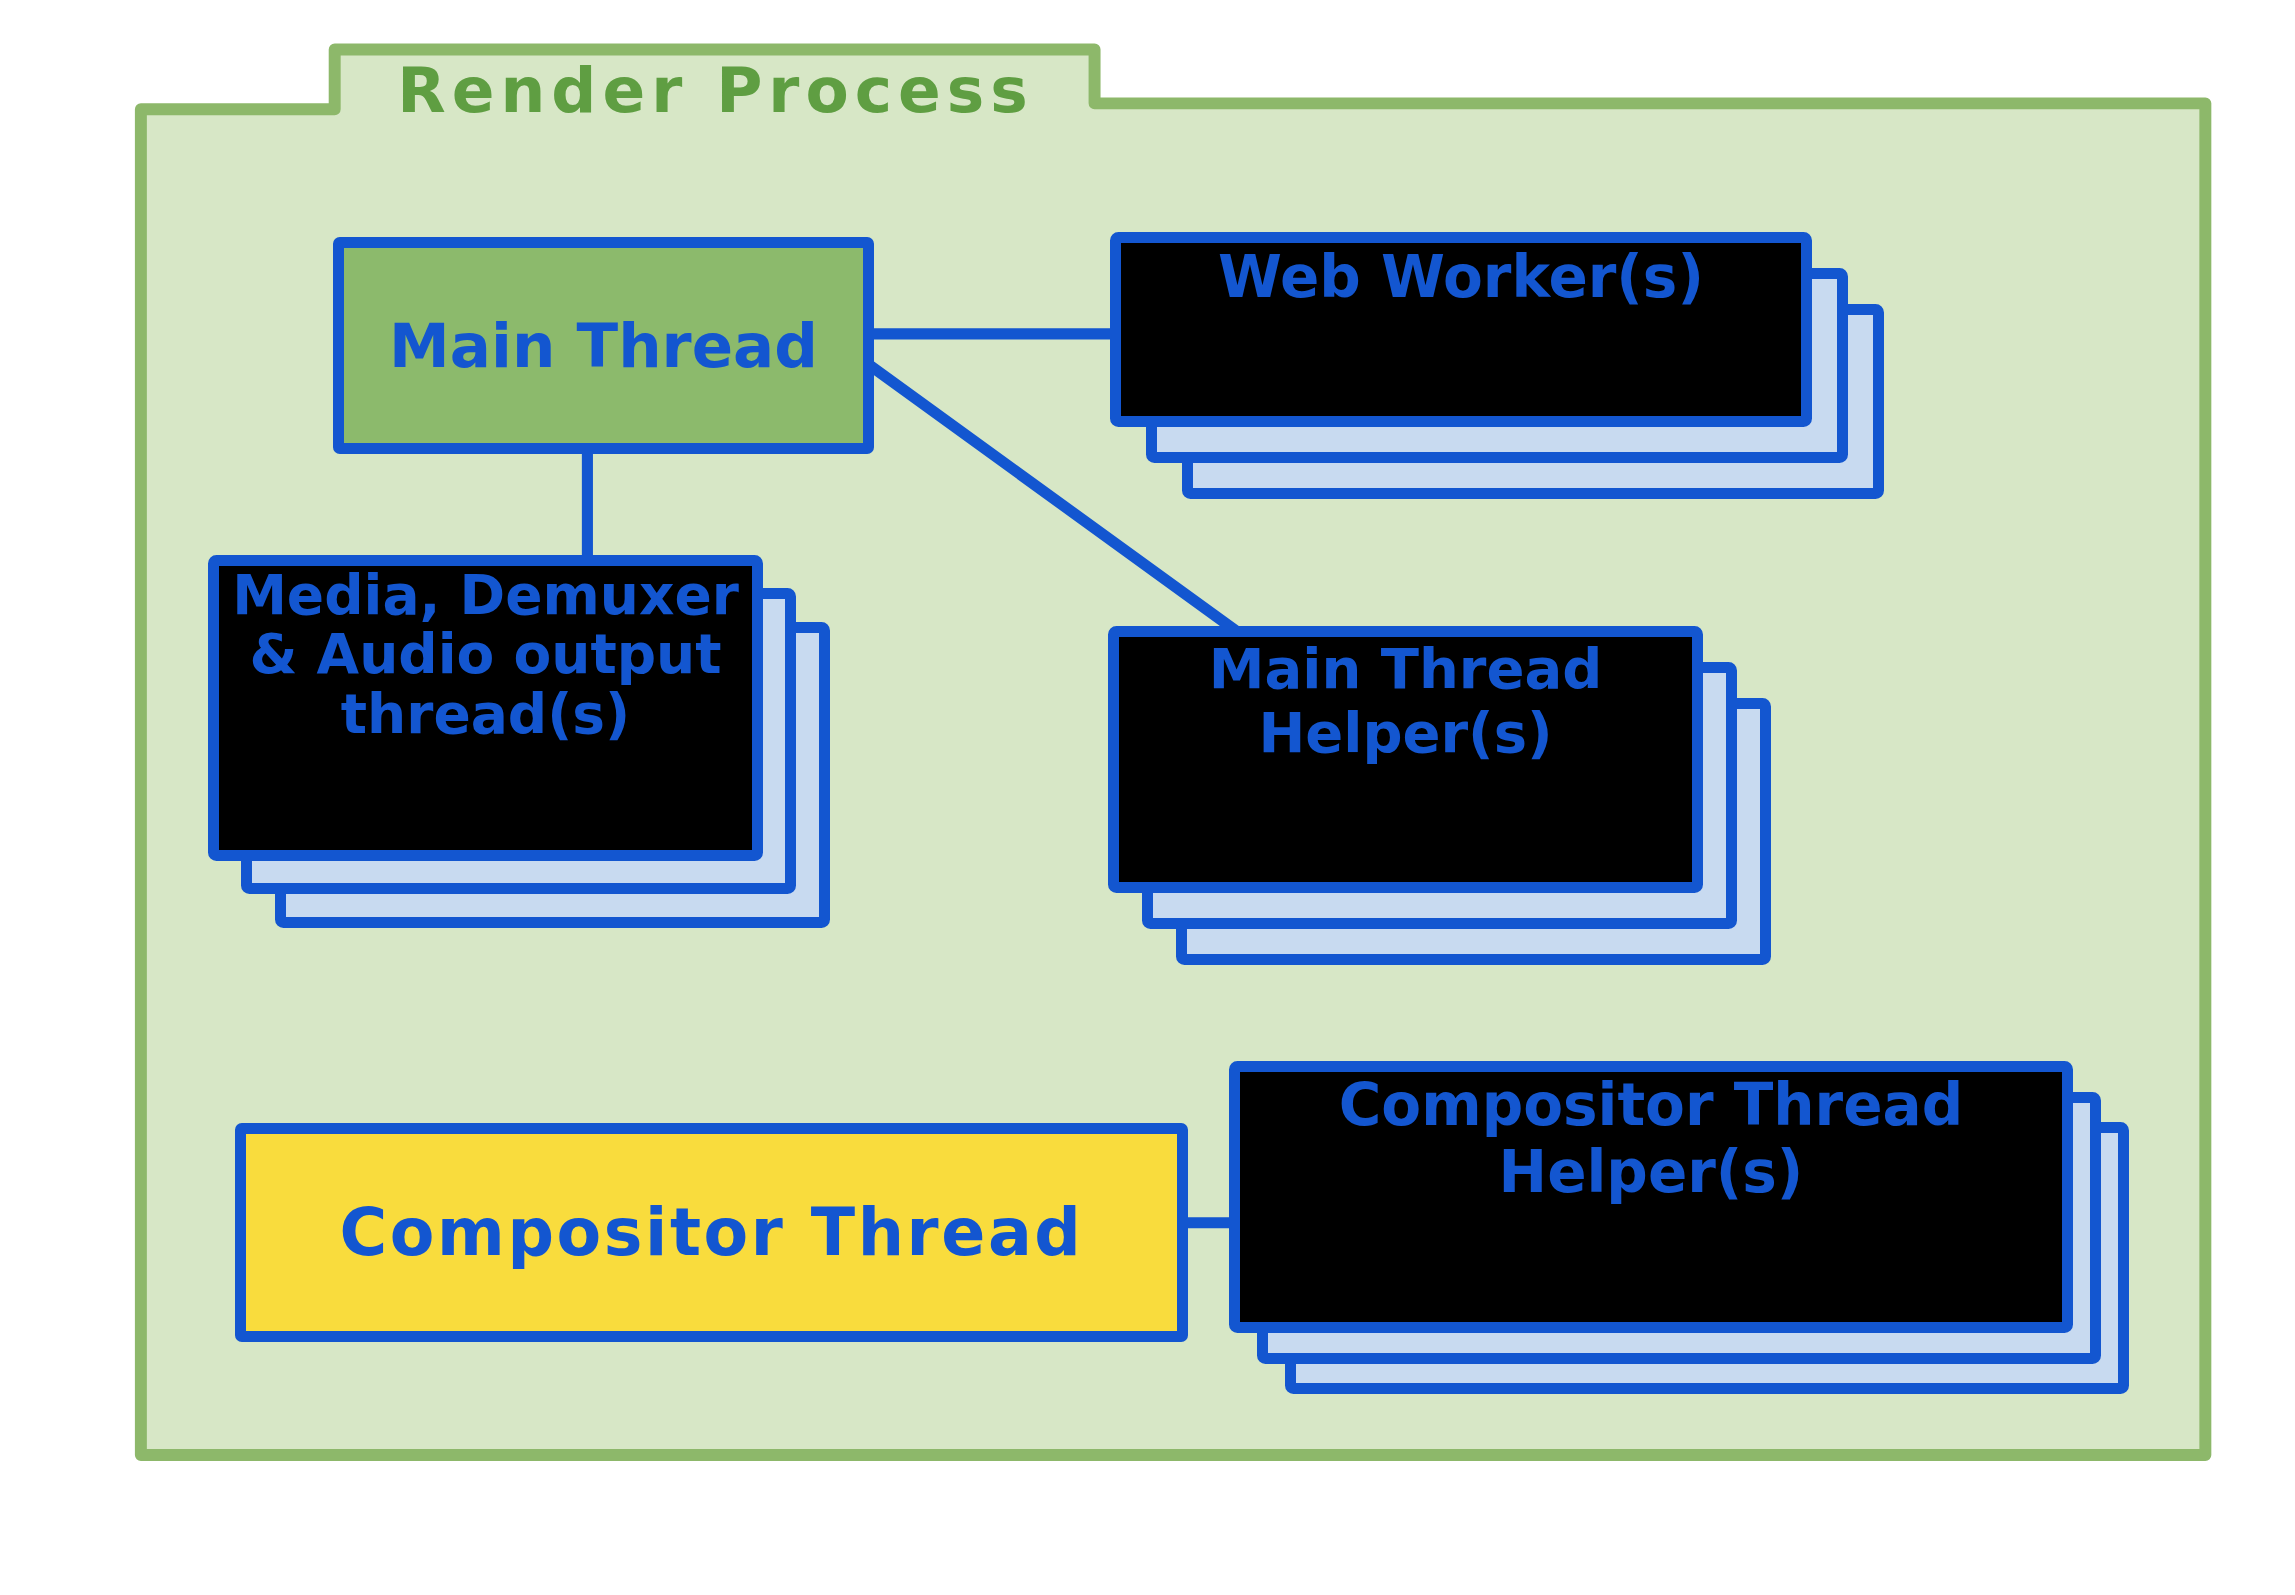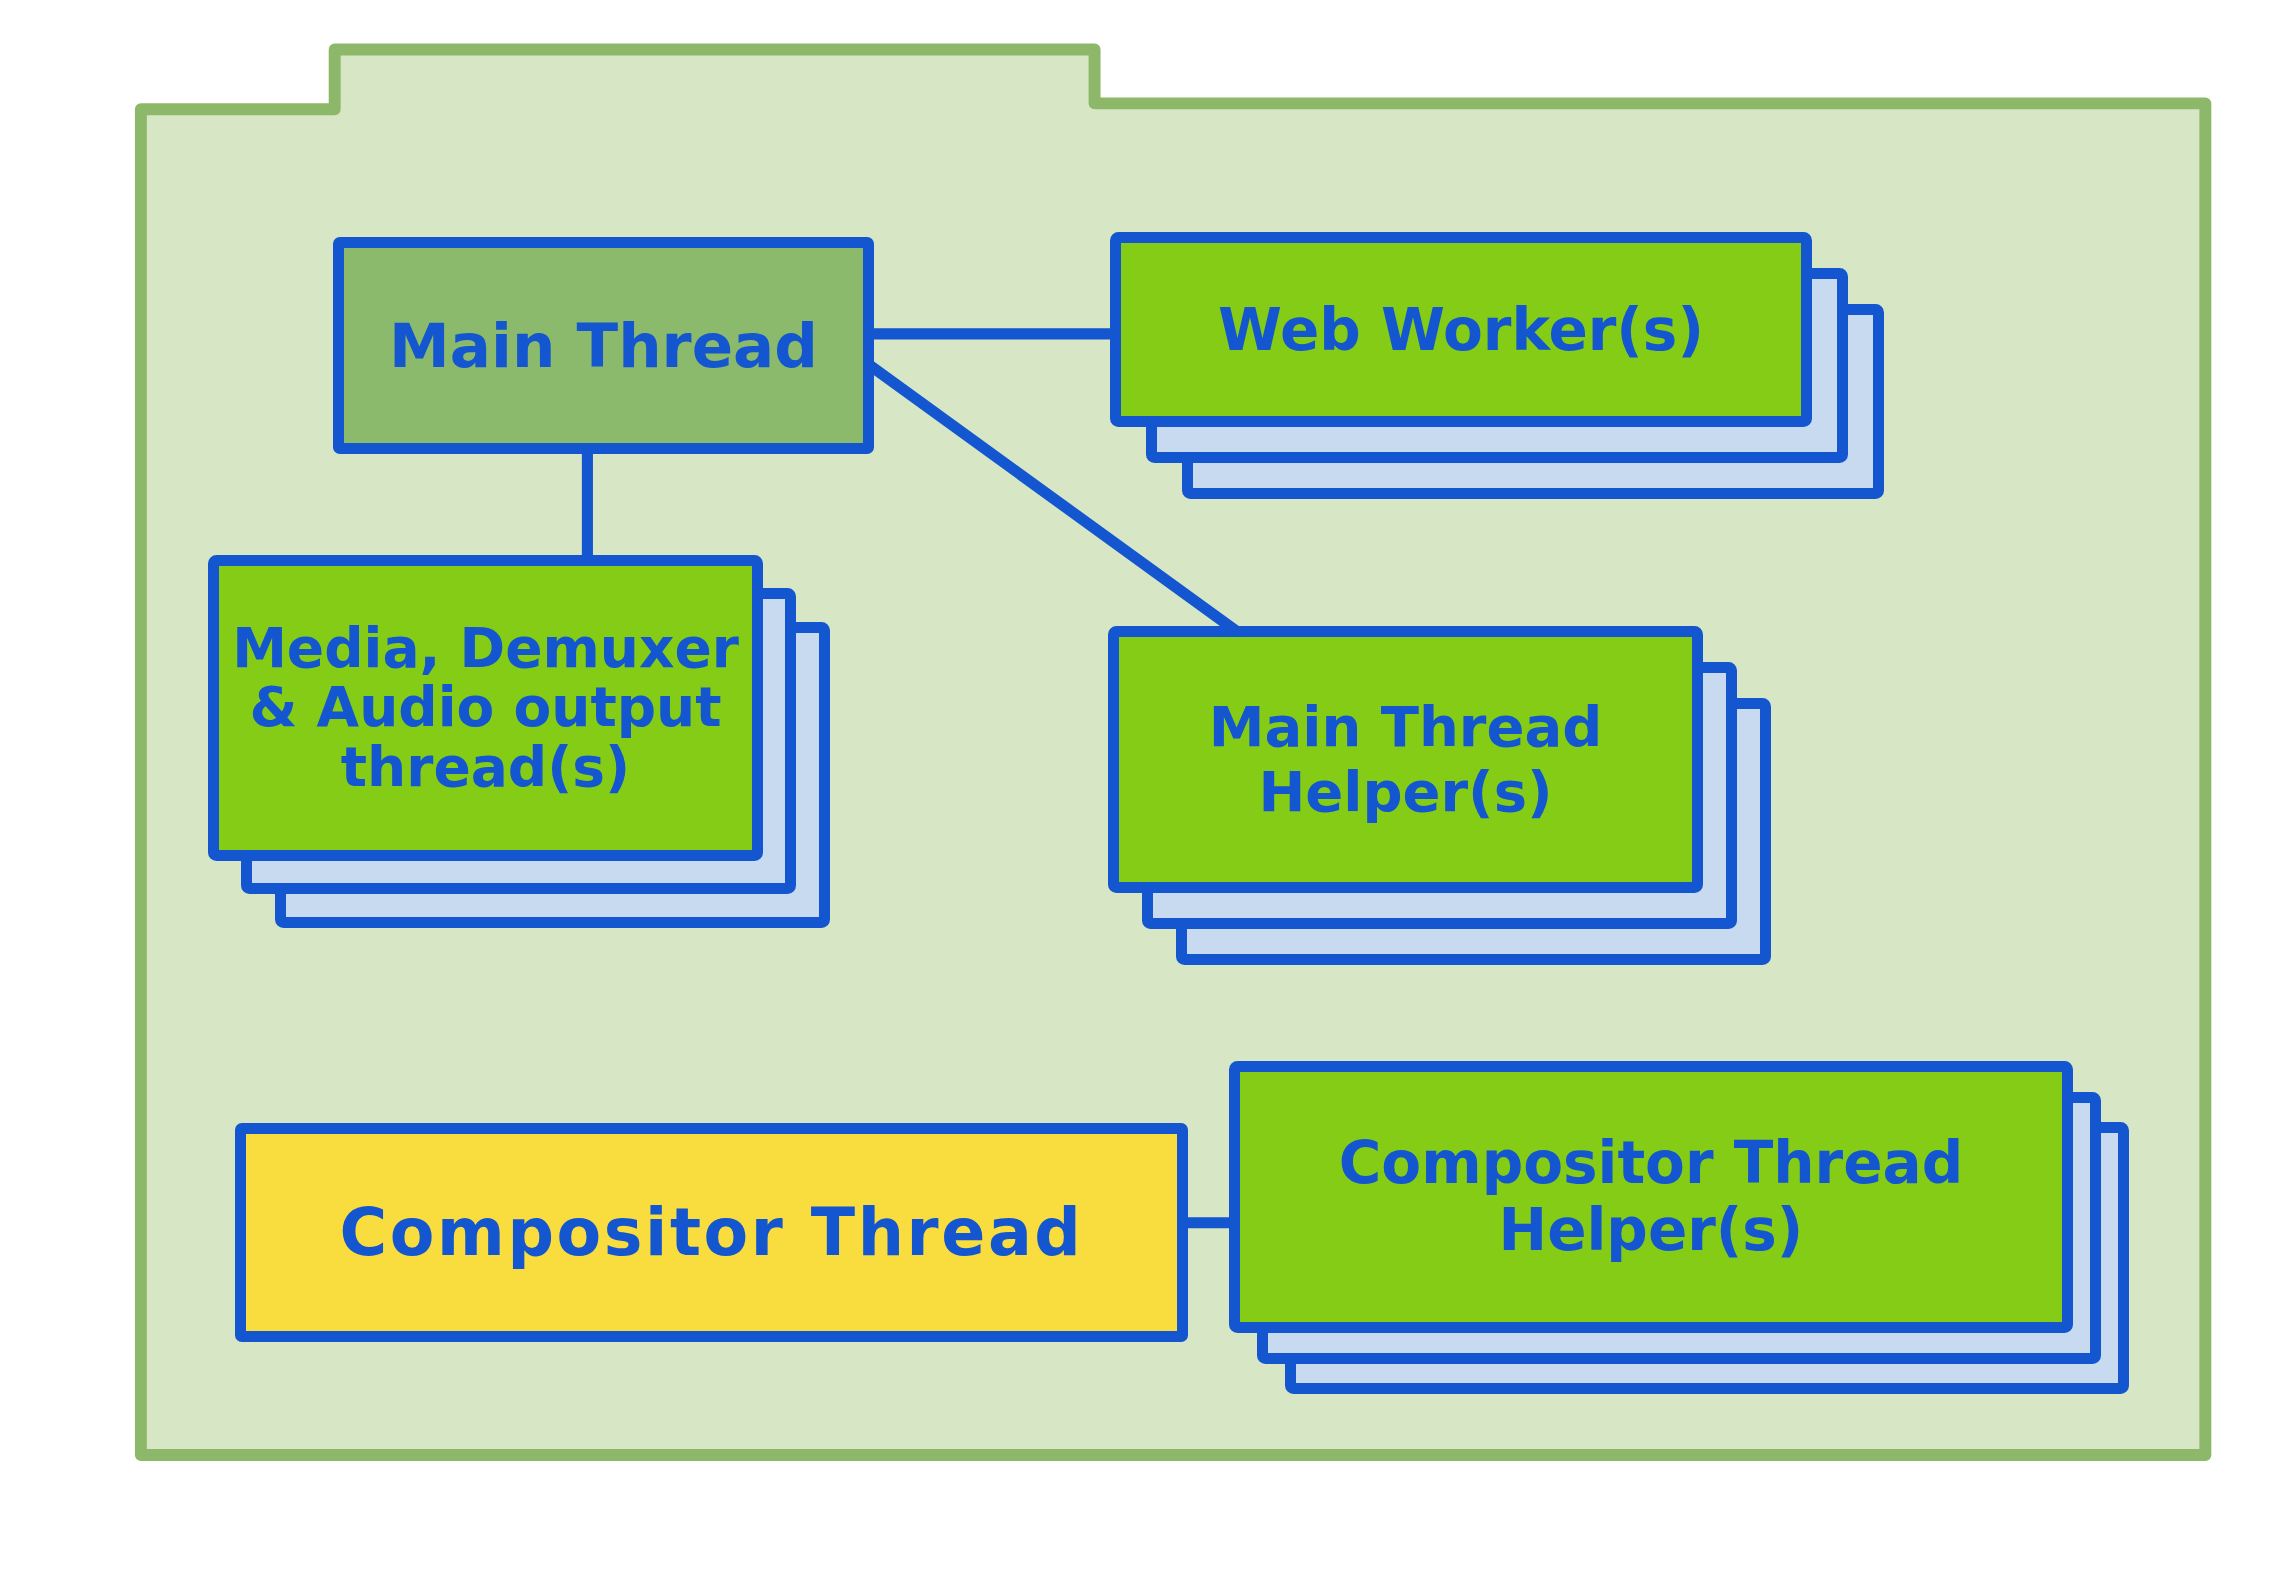--- a/index.html
+++ b/index.html
@@ -71,23 +71,22 @@
     position: absolute;
   }
   .card {
     position: absolute;
     box-sizing: border-box;
     border: 11px solid #1356d0;
     border-radius: 8.5px;
     background: #c8daf0;
   }
   .card.front {
-    background: #84cc16;
+    background: #000000;
     display: flex;
-    align-items: center;
     justify-content: center;
     text-align: center;
     color: #1356d0;
     font-weight: bold;
     white-space: pre-line;
   }
   
   .stack-web-workers { left: 1110px; top: 232px; width: 774px; height: 266px; }
   .stack-web-workers .card { width: 702px; height: 195px; }
   .stack-web-workers .c3 { left: 72px; top: 72px; }
@@ -118,20 +117,21 @@
 <div class="canvas">
 
   <svg class="layer-svg" viewBox="0 0 2688 1868" xmlns="http://www.w3.org/2000/svg">
     <path d="M 165 1704 L 165 128 L 392 128 L 392 58 L 1282 58 L 1282 121 L 2583 121 L 2583 1704 Z" fill="#d7e7c6" stroke="#8db86a" stroke-width="14" stroke-linejoin="round"></path>
     <line x1="1018" y1="391" x2="1310" y2="391" stroke="#1356d0" stroke-width="13" stroke-linecap="round"></line>
     <line x1="688" y1="526" x2="688" y2="662" stroke="#1356d0" stroke-width="13" stroke-linecap="round"></line>
     <line x1="1015" y1="425" x2="1452" y2="742" stroke="#1356d0" stroke-width="13" stroke-linecap="round"></line>
     <line x1="1386" y1="1432" x2="1448" y2="1432" stroke="#1356d0" stroke-width="13" stroke-linecap="round"></line>
   </svg>
 
+  <div class="folder-title">Render Process</div>
 
   <div class="node node-main-thread">
     <span>Main Thread</span>
   </div>
 
   <div class="stack stack-web-workers">
     <div class="card c3"></div>
     <div class="card c2"></div>
     <div class="card front">
       <span>Web Worker(s)</span>

